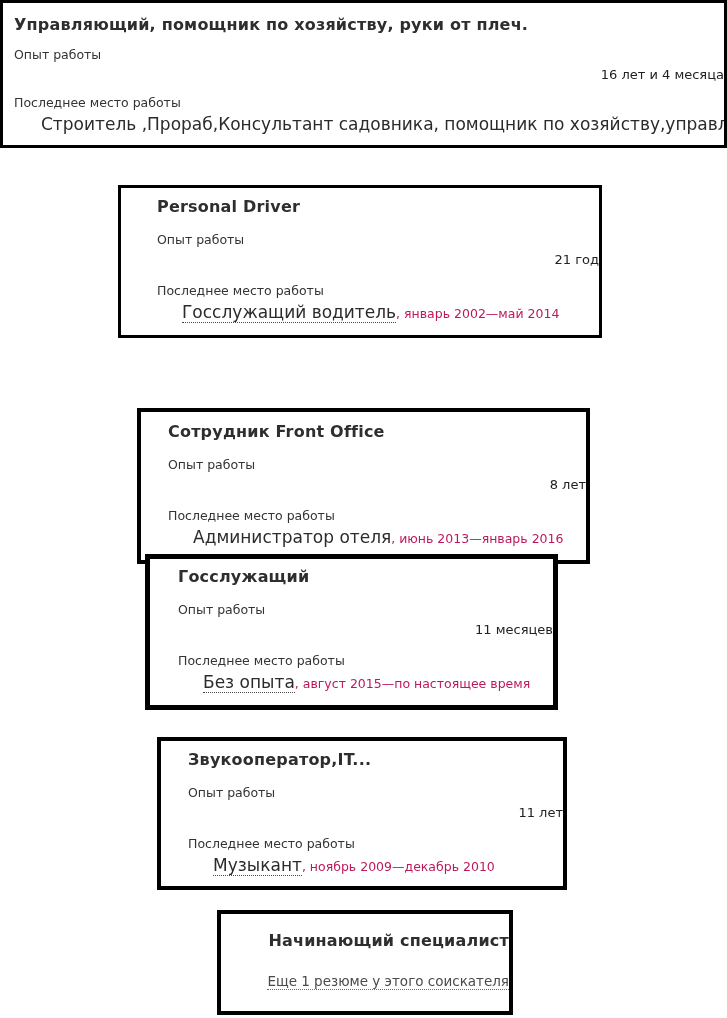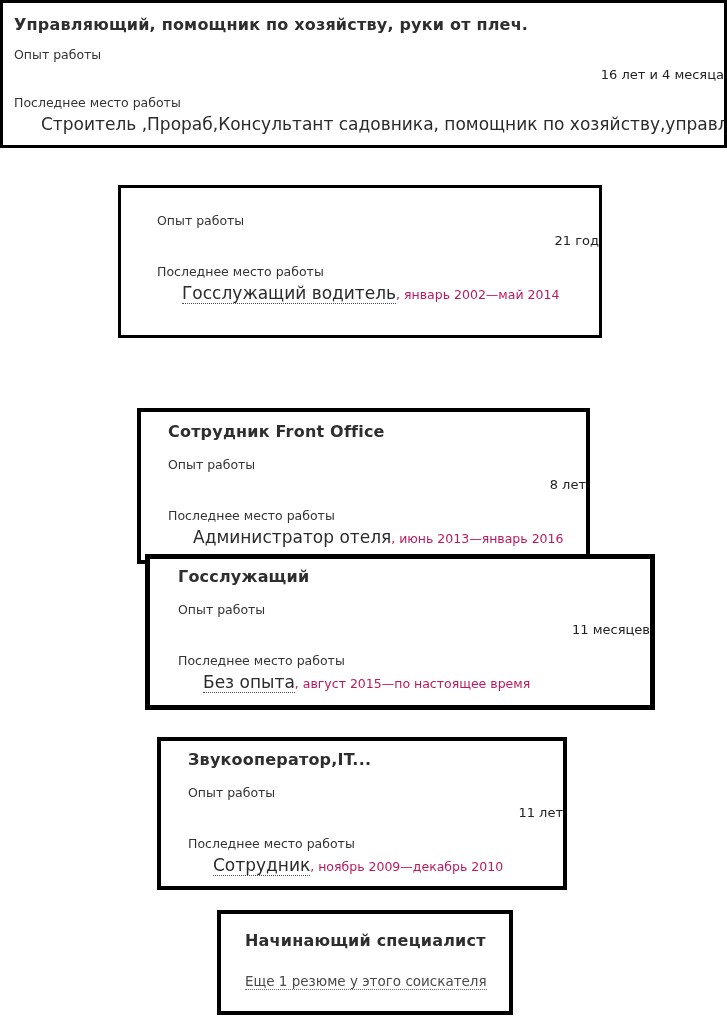--- a/index.html
+++ b/index.html
@@ -64,24 +64,24 @@
 
   
   .card1 { left: 0;     top: 0;     width: 727px; height: 148px; border-width: 3px; padding: 12px 0 0 11px; }
   .card1 .jobline { overflow: hidden; padding-left: 27px; }
   .card1 .joblink { border-bottom: 1px dashed #333333; }
   .card1 .field-label { margin-top: 13px; }
 
   .card2 { left: 118px; top: 185px; width: 484px; height: 153px; border-width: 3px; padding: 9px 0 0 36px; }
   .card3 { left: 137px; top: 372px; width: 453px; height: 156px; border-width: 4px; padding: 10px 0 0 27px; margin-top: 36px; }
   .card3 .joblink { border-bottom: none; }
-  .card4 { left: 145px; top: 554px; width: 510px; height: 156px; border-width: 5px; padding: 8px 0 0 28px; }
+  .card4 { left: 145px; top: 554px; width: 413px; height: 156px; border-width: 5px; padding: 8px 0 0 28px; }
   .card5 { left: 157px; top: 737px; width: 410px; height: 153px; border-width: 4px; padding: 9px 0 0 27px; }
 
-  .card6 { left: 217px; top: 910px; width: 296px; height: 105px; border-width: 4px; padding: 17px 0 0 24px; }
+  .card6 { left: 217px; top: 910px; width: 296px; height: 105px; border-width: 4px; padding: 17px 0 0 24px; text-align: right; }
   .more-link {
     display: inline-block;
     margin-top: 23px;
     font-size: 13.5px;
     color: #4a4a4a;
     border-bottom: 1px dotted #6a6a6a;
     cursor: pointer;
     text-decoration: none;
   }
 </style>
@@ -92,20 +92,21 @@
 
   <div class="card card1">
     <h2 class="card-title">Управляющий, помощник по хозяйству, руки от плеч.</h2>
     <div class="field-label">Опыт работы</div>
     <div class="field-value">16 лет и 4 месяца</div>
     <div class="field-label">Последнее место работы</div>
     <div class="jobline"><span class="joblink">Строитель ,Прораб,Консультант садовника, помощник по хозяйству,управляющий</span></div>
   </div>
 
   <div class="card card2">
+    <h2 class="card-title">Personal Driver</h2>
     <div class="field-label">Опыт работы</div>
     <div class="field-value">21 год</div>
     <div class="field-label">Последнее место работы</div>
     <div class="jobline"><span class="joblink">Госслужащий водитель</span><span class="period">, январь 2002—май 2014</span></div>
   </div>
 
   <div class="card card3">
     <h2 class="card-title">Сотрудник Front Office</h2>
     <div class="field-label">Опыт работы</div>
     <div class="field-value">8 лет</div>
@@ -119,21 +120,21 @@
     <div class="field-value">11 месяцев</div>
     <div class="field-label">Последнее место работы</div>
     <div class="jobline"><span class="joblink">Без опыта</span><span class="period">, август 2015—по настоящее время</span></div>
   </div>
 
   <div class="card card5">
     <h2 class="card-title">Звукооператор,IT...</h2>
     <div class="field-label">Опыт работы</div>
     <div class="field-value">11 лет</div>
     <div class="field-label">Последнее место работы</div>
-    <div class="jobline"><span class="joblink">Сотрудник</span><span class="period">, ноябрь 2009—декабрь 2010</span></div>
+    <div class="jobline"><span class="joblink">Музыкант</span><span class="period">, ноябрь 2009—декабрь 2010</span></div>
   </div>
 
   <div class="card card6">
     <h2 class="card-title">Начинающий специалист</h2>
     <a class="more-link">Еще 1 резюме у этого соискателя</a>
   </div>
 
 </div>
 
 </body></html>

